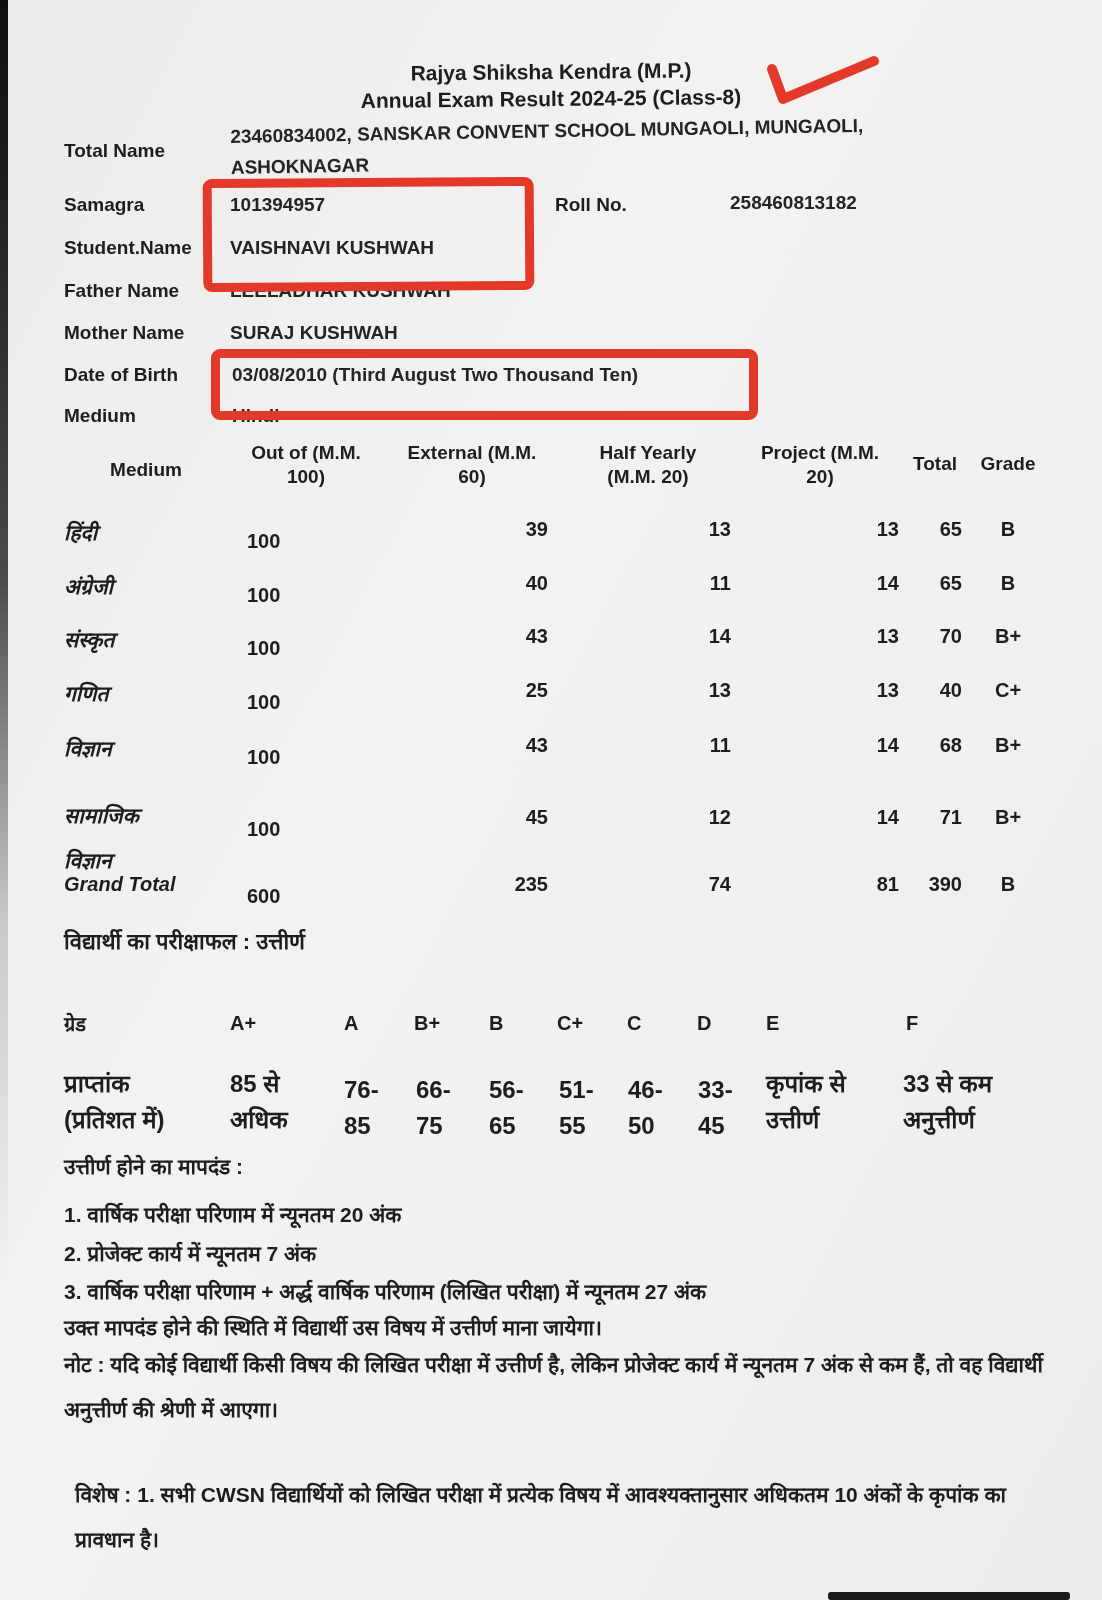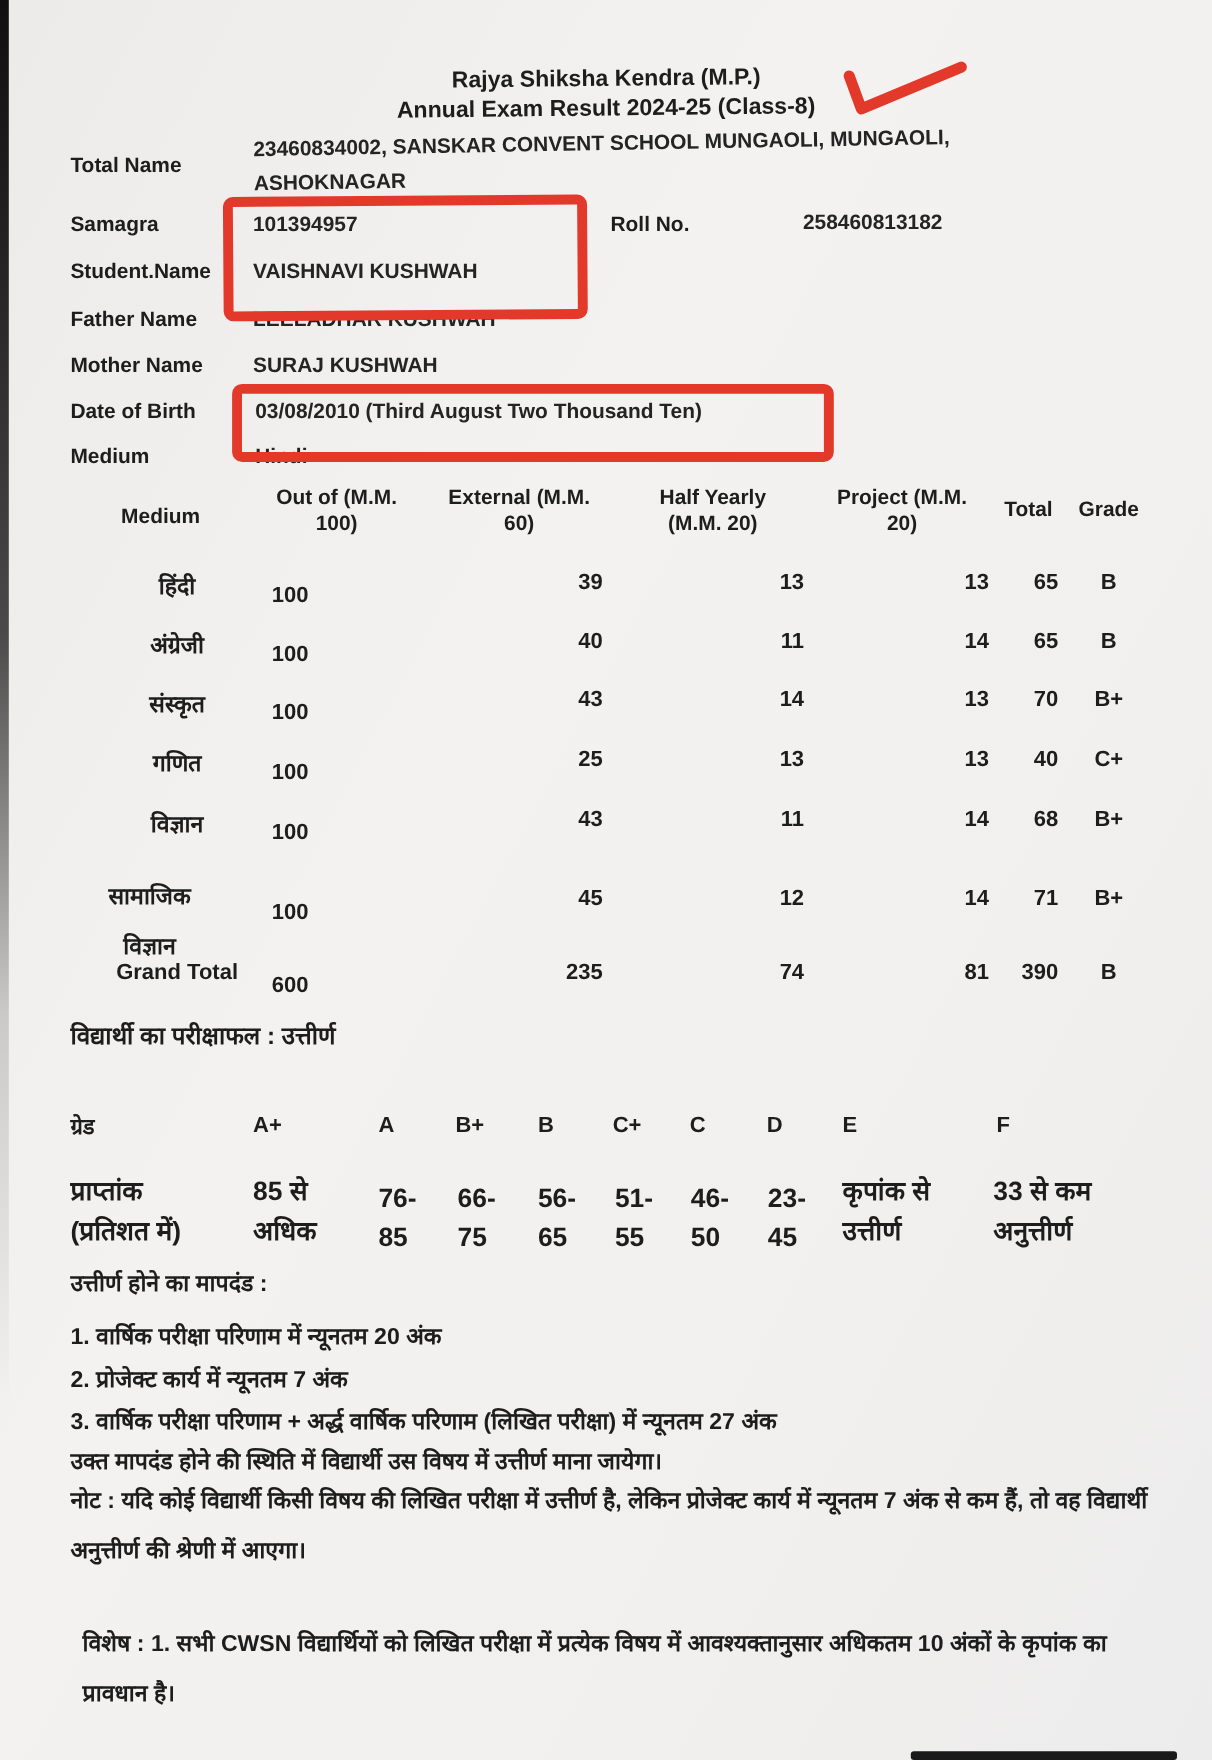--- a/index.html
+++ b/index.html
@@ -12,21 +12,21 @@
     color:#1d1d1d;
   }
   .abs{position:absolute;}
   .pre{white-space:pre-line;}
   .lbl{font-weight:bold;font-size:19px;}
   .val{font-weight:bold;font-size:19px;color:#242424;}
   .hi{font-weight:bold;font-size:21px;}
   .title{font-weight:bold;font-size:21px;width:1102px;text-align:center;}
   .hdrcell{font-weight:bold;font-size:19px;line-height:24px;text-align:center;}
   .mrow span{position:absolute;font-weight:bold;font-size:20px;}
-  .mrow .c-sub{left:12px;width:170px;font-size:21px;text-align:center;}
+  .mrow .c-sub{left:0;width:170px;font-size:21px;text-align:left;font-style:italic;}
   .mrow .c-out{left:183px;width:150px;margin-top:12px;}
   .mrow .c-ext{left:334px;width:150px;text-align:right;}
   .mrow .c-half{left:517px;width:150px;text-align:right;}
   .mrow .c-proj{left:685px;width:150px;text-align:right;}
   .mrow .c-tot{left:748px;width:150px;text-align:right;}
   .mrow .c-grd{left:914px;width:60px;text-align:center;}
   .gcell{font-weight:bold;font-size:20px;}
   .gr2{font-weight:bold;font-size:24px;line-height:36px;}
   .para{font-weight:bold;font-size:21px;line-height:45px;}
   .redbox{border:9px solid #e3392b;border-radius:9px;background:transparent;}
@@ -173,21 +173,21 @@
   <span class="abs gr2 pre" style="left:344px;top:1072px;">76-
 85</span>
   <span class="abs gr2 pre" style="left:416px;top:1072px;">66-
 75</span>
   <span class="abs gr2 pre" style="left:489px;top:1072px;">56-
 65</span>
   <span class="abs gr2 pre" style="left:559px;top:1072px;">51-
 55</span>
   <span class="abs gr2 pre" style="left:628px;top:1072px;">46-
 50</span>
-  <span class="abs gr2 pre" style="left:698px;top:1072px;">23-
+  <span class="abs gr2 pre" style="left:698px;top:1072px;">33-
 45</span>
   <span class="abs gr2 pre" style="left:766px;top:1066px;">कृपांक से
 उत्तीर्ण</span>
   <span class="abs gr2 pre" style="left:903px;top:1066px;">33 से कम
 अनुत्तीर्ण</span>
 
   <div class="abs hi" style="left:64px;top:1152px;">उत्तीर्ण होने का मापदंड :</div>
   <div class="abs hi" style="left:64px;top:1200px;">1. वार्षिक परीक्षा परिणाम में न्यूनतम 20 अंक</div>
   <div class="abs hi" style="left:64px;top:1239px;">2. प्रोजेक्ट कार्य में न्यूनतम 7 अंक</div>
   <div class="abs hi" style="left:64px;top:1277px;">3. वार्षिक परीक्षा परिणाम + अर्द्ध वार्षिक परिणाम (लिखित परीक्षा) में न्यूनतम 27 अंक</div>

